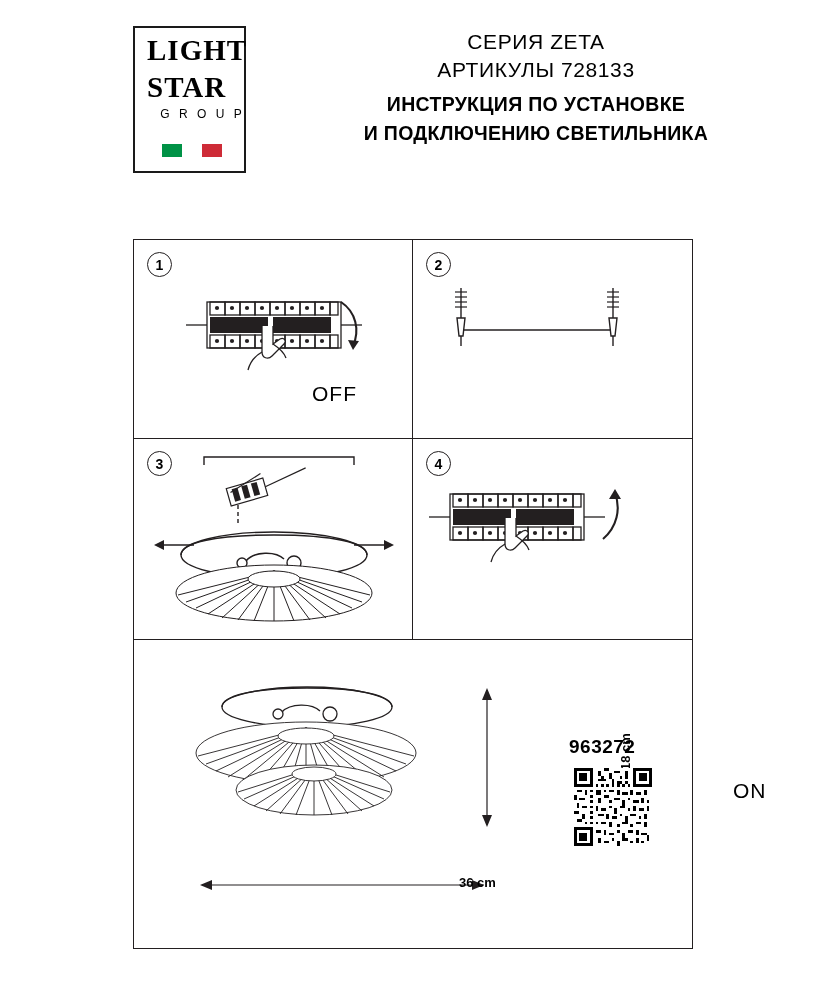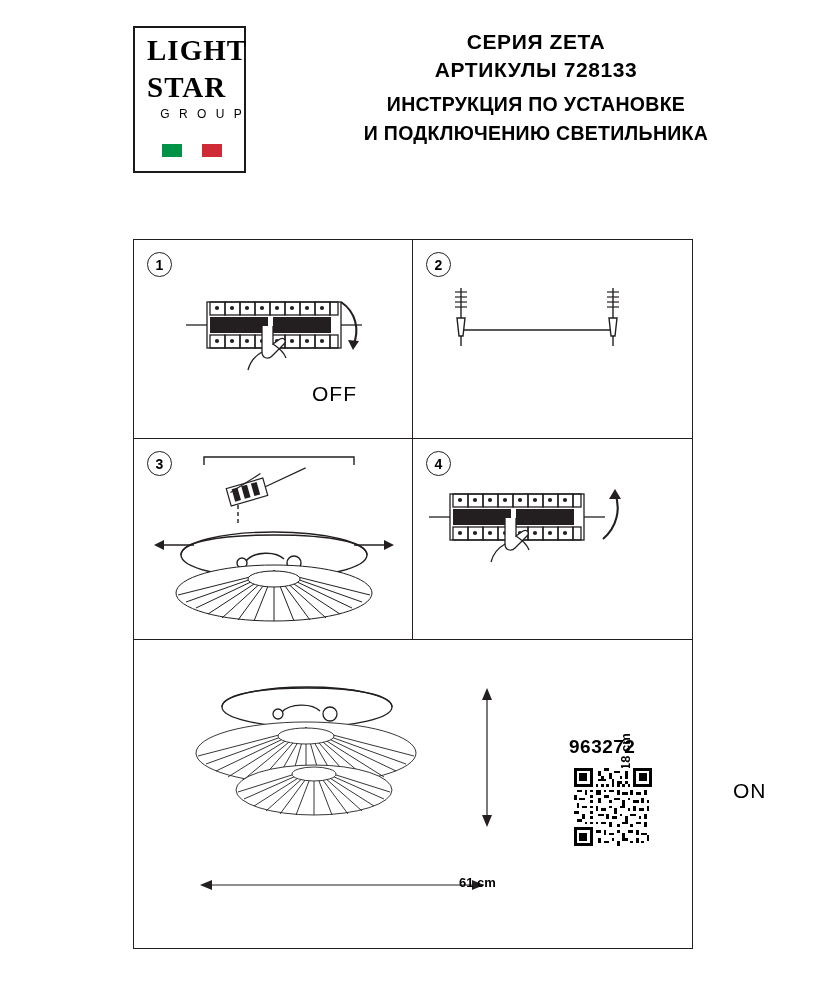--- a/index.html
+++ b/index.html
@@ -71,21 +71,21 @@
 
   .header-text {
     position: absolute;
     left: 256px;
     top: 28px;
     width: 560px;
   }
   .series-line {
     text-align: center;
     font-size: 21px;
-    font-weight: bold;
+    font-weight: normal;
     letter-spacing: 0.6px;
     line-height: 1.32;
   }
   .instr-line {
     text-align: center;
     font-size: 19.5px;
     font-weight: bold;
     letter-spacing: 0.3px;
     line-height: 1.35;
     margin-top: 8px;
@@ -471,21 +471,21 @@
         </g>
 
         <g stroke-width="1.2">
           <line x1="68" y1="245" x2="348" y2="245"></line>
           <path d="M78 240 L66 245 L78 250 Z" fill="#231f20" stroke="none"></path>
           <path d="M338 240 L350 245 L338 250 Z" fill="#231f20" stroke="none"></path>
         </g>
       </g>
     </svg>
 
-    <div class="dim-h">61 cm</div>
+    <div class="dim-h">36 cm</div>
     <div class="dim-v">18 cm</div>
     <div class="art-num">963272</div>
 
     <svg class="qr" viewBox="0 0 29 29" shape-rendering="crispEdges">
       <rect width="29" height="29" fill="#fff"></rect>
       <g fill="#000">
 
         <rect x="0" y="0" width="7" height="1"></rect>
           <rect x="0" y="6" width="7" height="1"></rect>
         <rect x="0" y="0" width="1" height="7"></rect>

